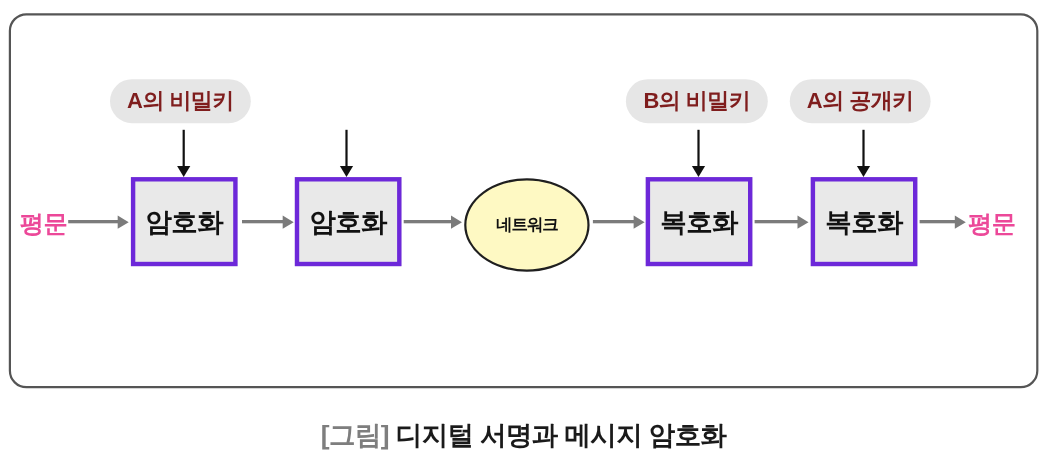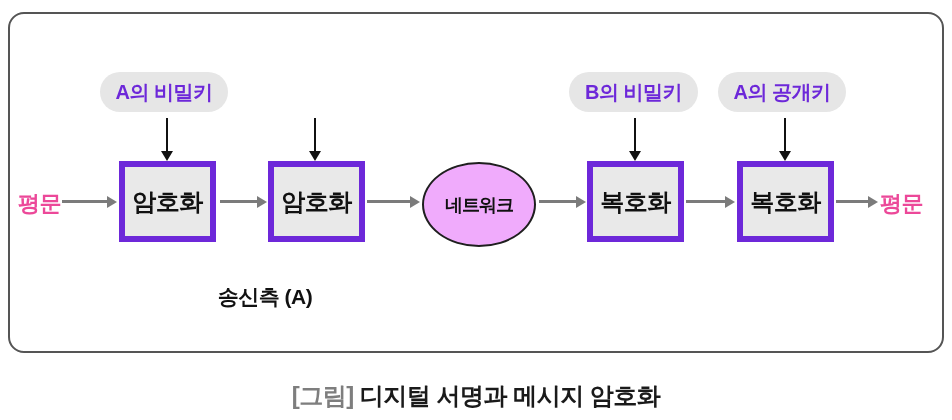--- a/index.html
+++ b/index.html
@@ -7,49 +7,49 @@
   body { font-family:"Liberation Sans","DejaVu Sans",sans-serif; }
   .canvas { position:relative; width:952px; height:420px; background:#ffffff; overflow:hidden; }
 
   .frame {
     position:absolute; left:8px; top:12px; width:936px; height:341px;
     border:2.5px solid #555555; border-radius:16px; background:#ffffff;
   }
 
   .pill {
     position:absolute; top:72px; height:40px; border-radius:20px;
-    background:#e6e6e6; color:#6d28d9;
+    background:#e6e6e6; color:#7f1d1d;
     font-size:20px; font-weight:bold; text-align:center; line-height:40px;
     letter-spacing:-0.5px;
   }
 
   .varrow { position:absolute; top:118px; width:2px; height:34px; background:#111111; }
   .varrow::after {
     content:""; position:absolute; bottom:-9px; left:50%; transform:translateX(-50%);
     border-top:10px solid #111111; border-left:6px solid transparent; border-right:6px solid transparent;
   }
 
   .harrow { position:absolute; top:200px; height:3px; background:#7b7b7b; }
   .harrow::after {
     content:""; position:absolute; right:-9px; top:50%; transform:translateY(-50%);
     border-left:10px solid #7b7b7b; border-top:6px solid transparent; border-bottom:6px solid transparent;
   }
 
   .node {
     position:absolute; top:161px; width:97px; height:81px;
-    background:#e9e9e9; border:6px solid #6d28d9;
+    background:#e9e9e9; border:4px solid #6d28d9;
     display:flex; align-items:center; justify-content:center;
     font-size:24px; font-weight:bold; color:#111111; letter-spacing:-0.5px;
   }
 
   .ellipse {
     position:absolute; left:422px; top:162px; width:114px; height:85px;
-    background:#f0abfc; border:2px solid #1f1f1f; border-radius:50%;
+    background:#fef9c3; border:2px solid #1f1f1f; border-radius:50%;
     display:flex; align-items:center; justify-content:center;
-    font-size:18px; font-weight:bold; color:#111111; letter-spacing:-1px;
+    font-size:15px; font-weight:bold; color:#111111; letter-spacing:-1px;
   }
 
   .plain {
     position:absolute; top:191px; height:26px; line-height:26px;
     font-size:22px; font-weight:bold; color:#ec4899; letter-spacing:-0.5px;
   }
 
   .side-label {
     position:absolute; top:283px; width:160px; text-align:center;
     font-size:21px; font-weight:bold; color:#111111; letter-spacing:-0.5px;
@@ -87,17 +87,16 @@
   <div class="harrow" style="left:836px; width:33px;"></div>
 
   <div class="node" style="left:119px;">암호화</div>
   <div class="node" style="left:268px;">암호화</div>
   <div class="ellipse">네트워크</div>
   <div class="node" style="left:587px;">복호화</div>
   <div class="node" style="left:737px;">복호화</div>
 
   <div class="plain" style="left:880px;">평문</div>
 
-  <div class="side-label" style="left:185px;">송신측 (A)</div>
 
   <div class="caption"><span class="prefix">[그림]</span> <span>디지털 서명과 메시지 암호화</span></div>
 
 </div>
 
 </body></html>

